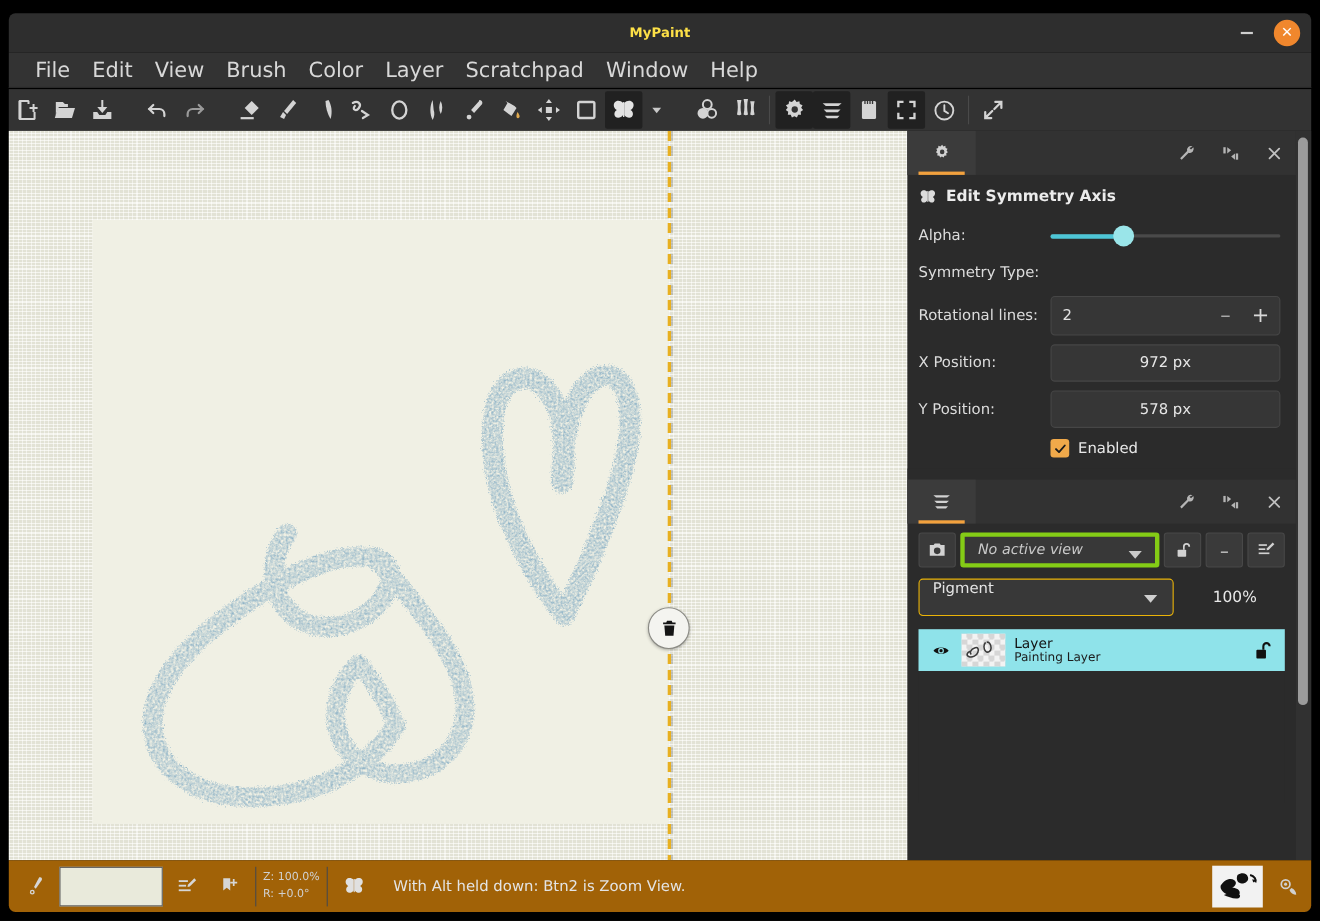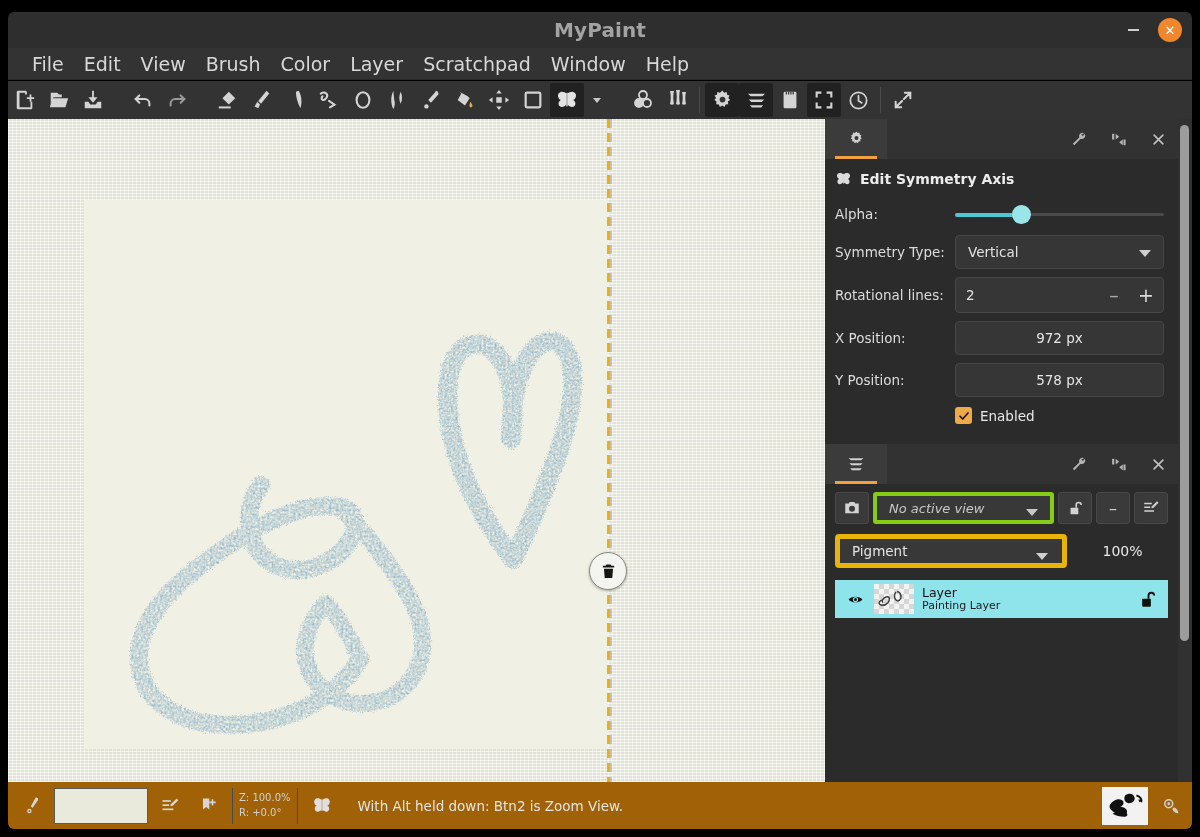--- a/index.html
+++ b/index.html
@@ -16,21 +16,21 @@
 
   
   .titlebar {
     position: absolute; left: 8px; top: 12px;
     width: 1184px; height: 36px;
     background: #2e2e2e;
     border-top-left-radius: 6px; border-top-right-radius: 6px;
     display: flex; align-items: center; justify-content: center;
   }
   .title-text {
-    color: #a3a3a3; font-size: 20px; font-weight: bold;
+    color: #fde047; font-size: 12px; font-weight: bold;
     letter-spacing: .1px;
   }
   .win-btns {
     position: absolute; right: 10px; top: 0; height: 36px;
     display: flex; align-items: center; gap: 14px;
   }
   .win-min {
     width: 22px; height: 22px; display: flex;
     align-items: center; justify-content: center;
     color: #cfcfcf; font-size: 15px; line-height: 1;
@@ -273,22 +273,22 @@
     border-left: 6px solid transparent;
     border-right: 6px solid transparent;
     border-top: 7px solid #c9c9c9;
   }
   .blendrow {
     display: flex; align-items: center; gap: 10px;
     padding: 6px 10px 8px 10px;
   }
   .blendcombo {
     position: relative; width: 232px; height: 34px;
-    background: #383838; border: 5px solid #eab308; border-radius: 4px;
-    display: flex; align-items: center; padding: 0 12px;
+    background: #383838; border: 1px solid #eab308; border-radius: 4px;
+    display: flex; padding: 0 12px;
     color: #e4e4e4; font-size: 13.5px;
   }
   .blendcombo .caret {
     position: absolute; right: 14px; top: 14px;
     width: 0; height: 0;
     border-left: 6px solid transparent;
     border-right: 6px solid transparent;
     border-top: 7px solid #cfcfcf;
   }
   .opacity-val {
@@ -638,26 +638,20 @@
             <div class="slider">
               <div class="slider-track"></div>
               <div class="slider-fill"></div>
               <div class="slider-knob"></div>
             </div>
           </div>
         </div>
 
         <div class="row">
           <div class="row-label">Symmetry Type:</div>
-          <div class="row-field">
-            <div class="combo">
-              <span>Vertical</span>
-              <div class="caret"></div>
-            </div>
-          </div>
         </div>
 
         <div class="row">
           <div class="row-label">Rotational lines:</div>
           <div class="row-field">
             <div class="spin">
               <span>2</span>
               <div class="minus">–</div>
               <div class="plus">+</div>
             </div>

